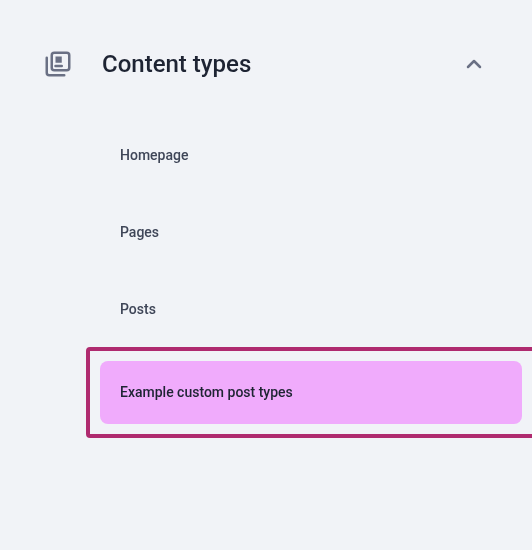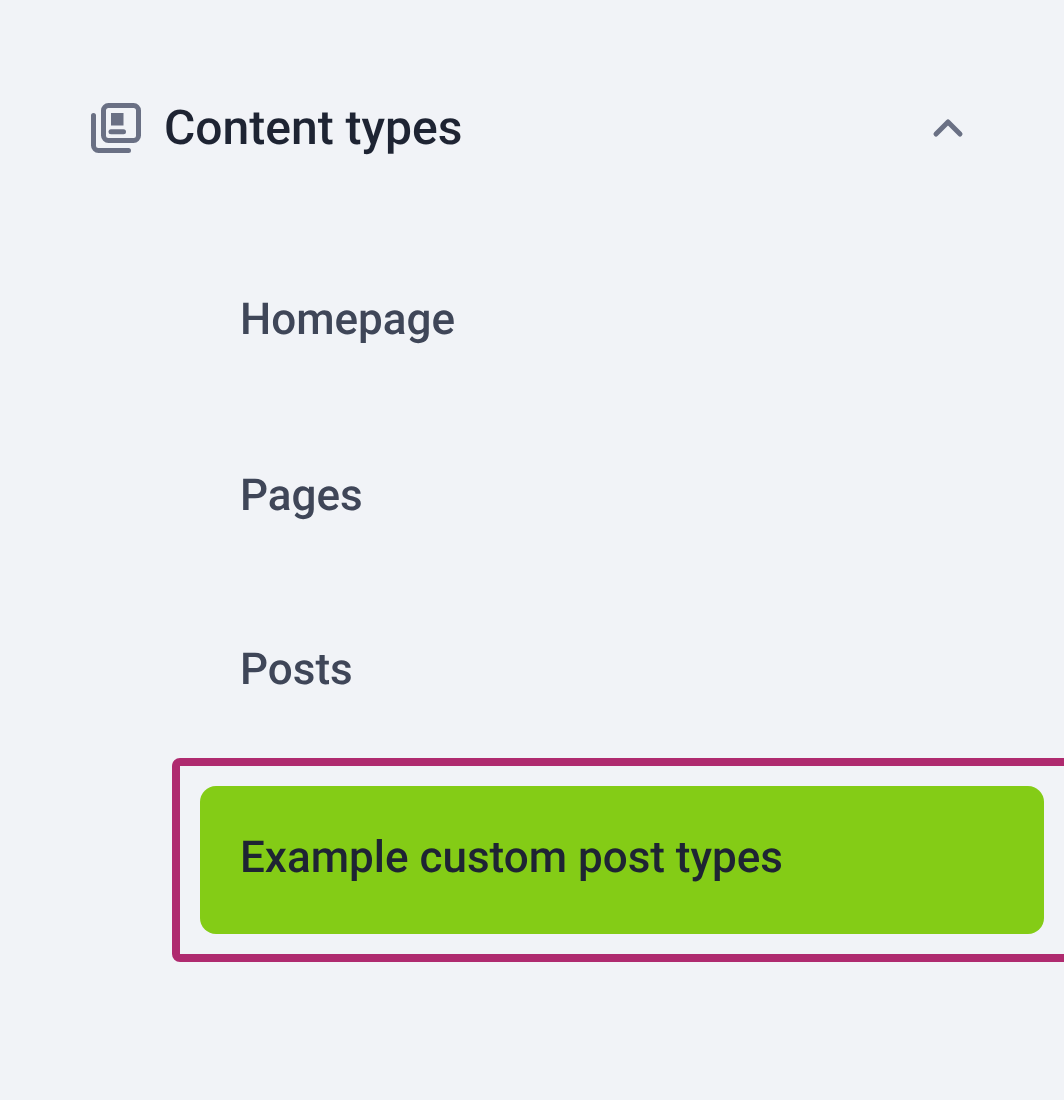--- a/index.html
+++ b/index.html
@@ -10,21 +10,21 @@
     body {
       width: 532px;
       height: 550px;
       background: #f1f3f7;
       font-family: -apple-system, BlinkMacSystemFont, 'Segoe UI', Roboto, sans-serif;
       padding: 40px 30px 30px 30px;
     }
     .menu-header {
       display: flex;
       align-items: center;
-      gap: 8px;
+      gap: 28px;
       padding: 8px 16px 8px 12px;
       cursor: pointer;
     }
     .menu-icon {
       width: 32px;
       height: 32px;
       display: flex;
       align-items: center;
       justify-content: center;
       color: #6a7084;
@@ -39,31 +39,31 @@
     .chevron {
       color: #6a7084;
       display: flex;
       align-items: center;
     }
     .submenu {
       padding-top: 38px;
       padding-left: 70px;
     }
     .submenu-item {
-      font-size: 22px;
+      font-size: 14px;
       font-weight: 500;
       color: #3f4658;
       padding: 20px 20px;
       margin-bottom: 18px;
       cursor: pointer;
       border-radius: 8px;
       line-height: 1.35;
     }
     .submenu-item.active {
-      background: #84cc16;
+      background: #f0abfc;
       color: #1e2433;
       padding: 22px 20px;
     }
     .highlight-wrap {
       border: 4px solid #af2a6f;
       border-radius: 4px;
       padding: 10px;
       margin-left: -14px;
       margin-right: -34px;
       margin-top: -10px;

